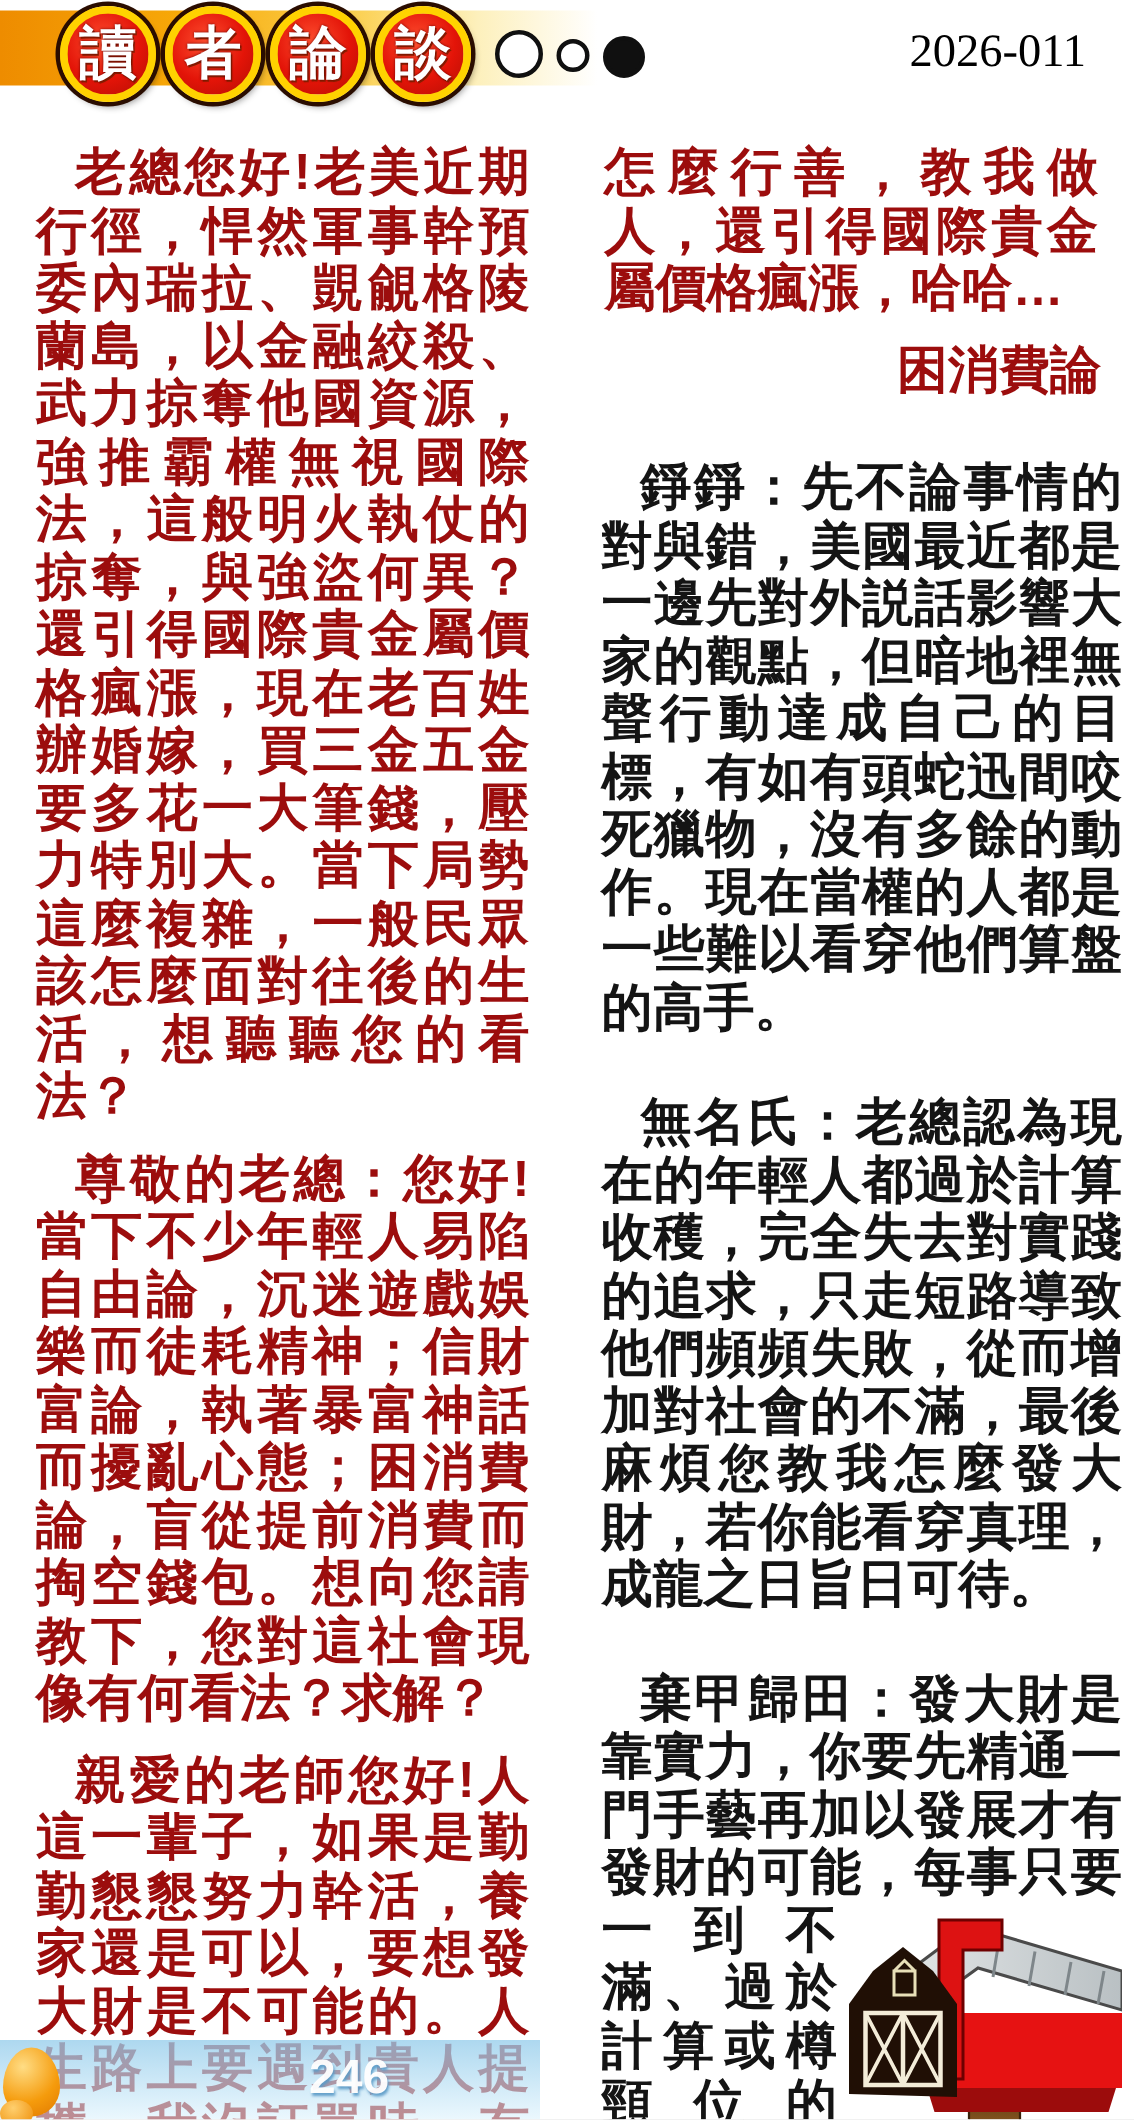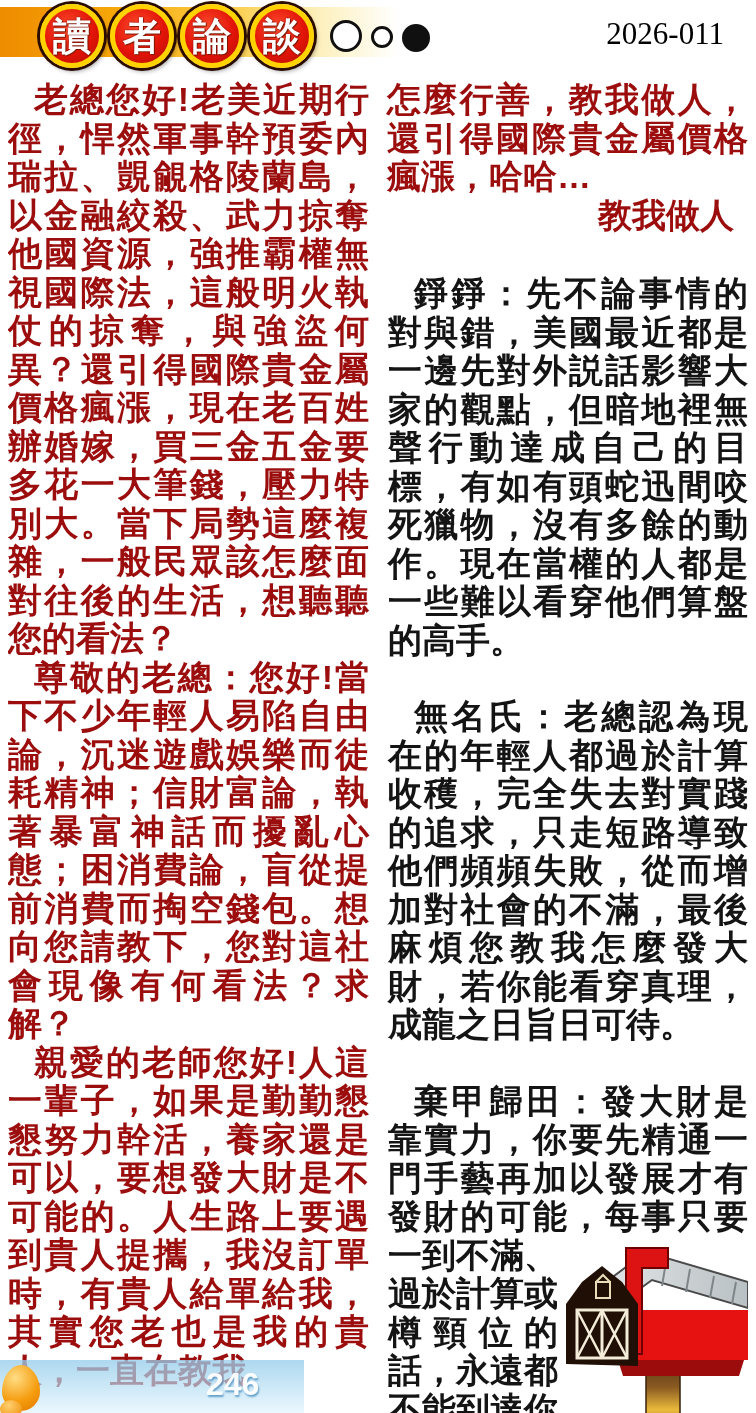--- a/index.html
+++ b/index.html
@@ -19,29 +19,29 @@
   .dot{border-radius:50%;background:#fff;border:3px solid #101010;}
   .dot.d1{width:26px;height:26px;margin-right:9px;}
   .dot.d2{width:16px;height:16px;margin-right:9px;margin-top:2px;}
   .dot.d3{width:22px;height:22px;background:#101010;margin-top:4px;}
   .issue{position:absolute;right:32px;top:16px;font-family:"Liberation Serif",serif;
     font-size:31px;color:#000;}
   
   .content{position:absolute;left:8px;top:80px;width:740px;bottom:0;display:flex;gap:18px;overflow:hidden;}
   .col{width:361px;font-size:34px;line-height:38.5px;text-align:justify;
     text-justify:inter-character;font-weight:600;}
-  .letter{color:#9c0d0d;margin:0;text-indent:26px;}
-  .reply{color:#141414;margin:38px 0 0 1px;text-indent:26px;}
+  .letter{color:#9c0d0d;margin:16px;text-indent:26px;}
+  .reply{color:#141414;margin:38px 0 0 14px;text-indent:26px;}
   .signature{color:#9c0d0d;text-align:right;padding-right:14px;margin:0 0 40px 0;
     font-weight:600;font-size:34px;line-height:38.5px;}
   
   .mailbox{float:right;width:186px;height:190px;margin:2px 0 0 4px;}
   .mailbox svg{display:block;width:186px;height:190px;}
   
-  .watermark{position:absolute;left:0;top:1360px;width:304px;height:53px;
+  .watermark{position:absolute;left:0;top:1360px;width:360px;height:53px;
     background:linear-gradient(180deg,rgba(150,205,235,.78),rgba(219,242,253,.55));}
   .wm-drop{position:absolute;left:2px;top:5px;width:38px;height:46px;
     background:radial-gradient(circle at 35% 28%,#ffdd85,#f59b0c 58%,#e07800);
     border-radius:50% 50% 50% 50%/58% 58% 42% 42%;}
   .wm-drop2{position:absolute;left:0px;top:40px;width:22px;height:18px;
     background:radial-gradient(circle at 40% 30%,#ffcf6e,#ee8d05);border-radius:50%;}
   .wm-num{position:absolute;left:206px;top:6px;color:#ffffff;font-size:32px;font-weight:bold;
     text-shadow:1px 2px 2px #5d9cc8;opacity:.95;}
 </style>
 </head>
@@ -78,21 +78,21 @@
     <div class="col">
       <p class="letter">老總您好!老美近期行徑，悍然軍事幹預委內瑞拉、覬覦格陵蘭島，以金融絞殺、武力掠奪他國資源，強推霸權無視國際法，這般明火執仗的掠奪，與強盜何異？還引得國際貴金屬價格瘋漲，現在老百姓辦婚嫁，買三金五金要多花一大筆錢，壓力特別大。當下局勢這麼複雜，一般民眾該怎麼面對往後的生活，想聽聽您的看法？</p>
 
       <p class="letter">尊敬的老總：您好!當下不少年輕人易陷自由論，沉迷遊戲娛樂而徒耗精神；信財富論，執著暴富神話而擾亂心態；困消費論，盲從提前消費而掏空錢包。想向您請教下，您對這社會現像有何看法？求解？</p>
 
       <p class="letter">親愛的老師您好!人這一輩子，如果是勤勤懇懇努力幹活，養家還是可以，要想發大財是不可能的。人生路上要遇到貴人提攜，我沒訂單時，有貴人給單給我，其實您老也是我的貴人，一直在教我</p>
     </div>
 
     <div class="col">
       <p class="letter" style="text-indent:0;">怎麼行善，教我做人，還引得國際貴金屬價格瘋漲，哈哈…</p>
-      <div class="signature">教我做人</div>
+      <div class="signature">困消費論</div>
 
       <p class="reply">錚錚：先不論事情的對與錯，美國最近都是一邊先對外説話影響大家的觀點，但暗地裡無聲行動達成自己的目標，有如有頭蛇迅間咬死獵物，沒有多餘的動作。現在當權的人都是一些難以看穿他們算盤的高手。</p>
 
       <p class="reply">無名氏：老總認為現在的年輕人都過於計算收穫，完全失去對實踐的追求，只走短路導致他們頻頻失敗，從而增加對社會的不滿，最後麻煩您教我怎麼發大財，若你能看穿真理，成龍之日旨日可待。</p>
 
       <p class="reply"><span>棄甲歸田：發大財是靠實力，你要先精通一門手藝再加以發展才有發財的可能，每事只要一到</span><span class="mailbox">
             <svg viewBox="0 0 186 190" xmlns="http://www.w3.org/2000/svg" aria-hidden="true">
             <defs>
               <linearGradient id="wood" x1="0" y1="0" x2="0" y2="1">
                 <stop offset="0" stop-color="#4f2e10"></stop>

